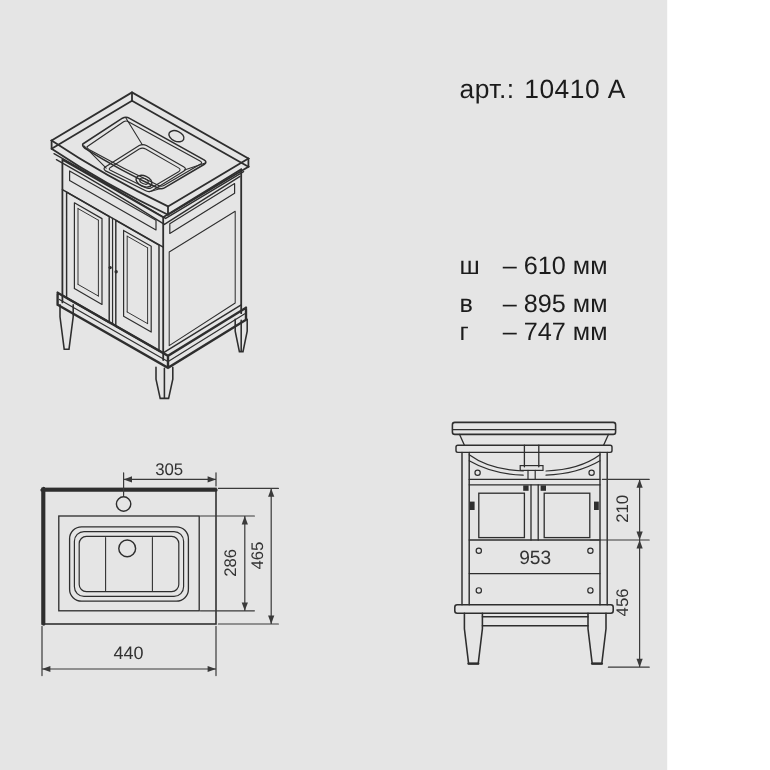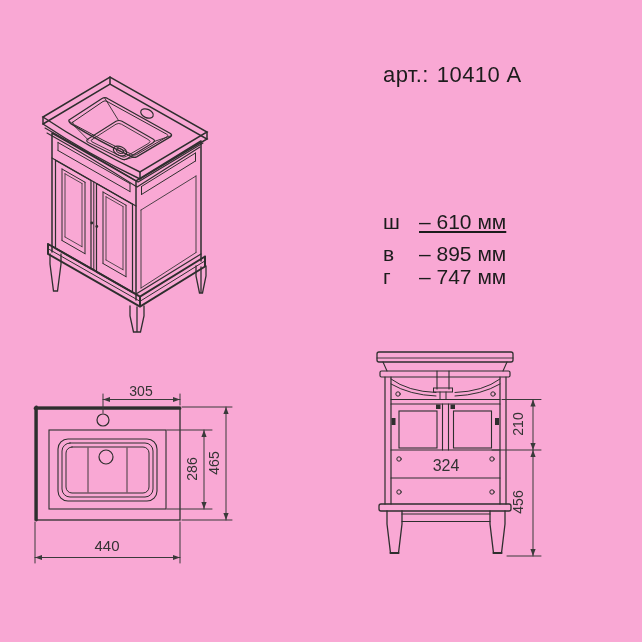--- a/index.html
+++ b/index.html
@@ -1,17 +1,17 @@
 <!DOCTYPE html>
 <html><head>
 <meta charset="utf-8">
 <style>
   html,body{margin:0;padding:0;background:#fff;}
   #canvas{
-    position:relative;width:642px;height:642px;background:#f9a8d4;
+    position:relative;width:556px;height:642px;background:#e5e5e5;
     font-family:"Liberation Sans", "DejaVu Sans", sans-serif;
     color:#1f1f1f;overflow:hidden;
   }
   #lineart{position:absolute;left:0;top:0;}
   .txt{position:absolute;white-space:nowrap;}
   .title-line{left:383px;font-size:22px;letter-spacing:.4px;color:#1c1c1c;}
   #article-line{top:62px;}
   #product-line{top:114px;}
   #specs-title{top:184px;left:383px;font-size:21px;color:#1c1c1c;}
   .spec-row{left:383px;font-size:21px;color:#1c1c1c;}
@@ -151,31 +151,31 @@
       <path d="M533,450 V556 M507,556 H541"></path>
       <path d="M533,450 l-2.6,7 h5.2 z" fill="#3a3a3a" stroke="none"></path>
       <path d="M533,556 l-2.6,-7 h5.2 z" fill="#3a3a3a" stroke="none"></path>
     </g>
   </svg>
 
   <div class="txt title-line" id="article-line">
     <span>арт.:</span><span class="gap"></span><span>10410 A</span>
   </div>
 
-  <div class="txt spec-row" style="top:210px;text-decoration:underline;">
+  <div class="txt spec-row" style="top:210px;">
     <span class="spec-letter">ш</span><span>– 610 мм</span>
   </div>
   <div class="txt spec-row" style="top:242px;">
     <span class="spec-letter">в</span><span>– 895 мм</span>
   </div>
   <div class="txt spec-row" style="top:265px;">
     <span class="spec-letter">г</span><span>– 747 мм</span>
   </div>
 
   <span class="dim" style="left:141px;top:391px;">305</span>
   <span class="dim" style="left:107px;top:545px;font-size:15px;">440</span>
   <span class="dim dim-rot" style="left:192px;top:469px;">286</span>
   <span class="dim dim-rot" style="left:214px;top:463px;">465</span>
-  <span class="dim dim-big" style="left:446px;top:466px;">324</span>
+  <span class="dim dim-big" style="left:446px;top:466px;">953</span>
   <span class="dim dim-rot" style="left:518px;top:424px;">210</span>
   <span class="dim dim-rot" style="left:518px;top:502px;">456</span>
 
 </div>
 
 </body></html>

